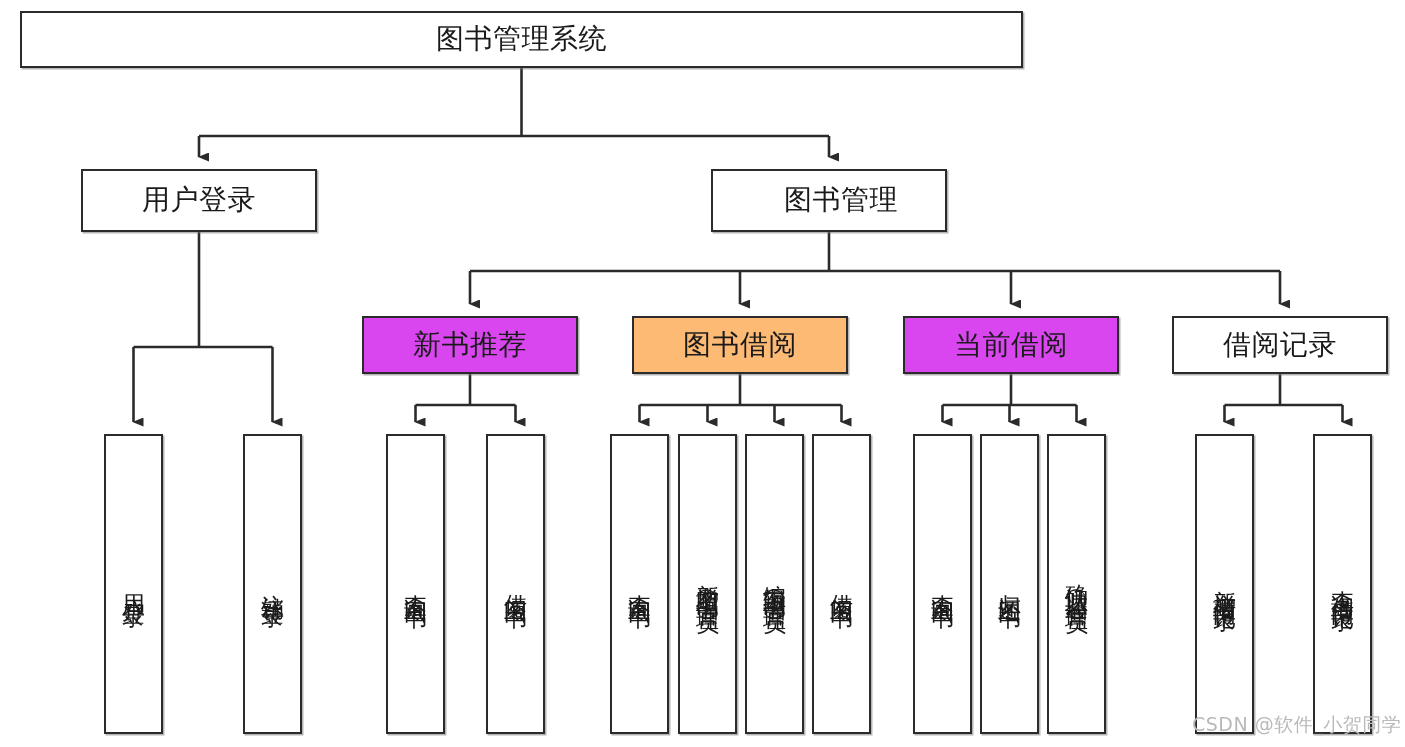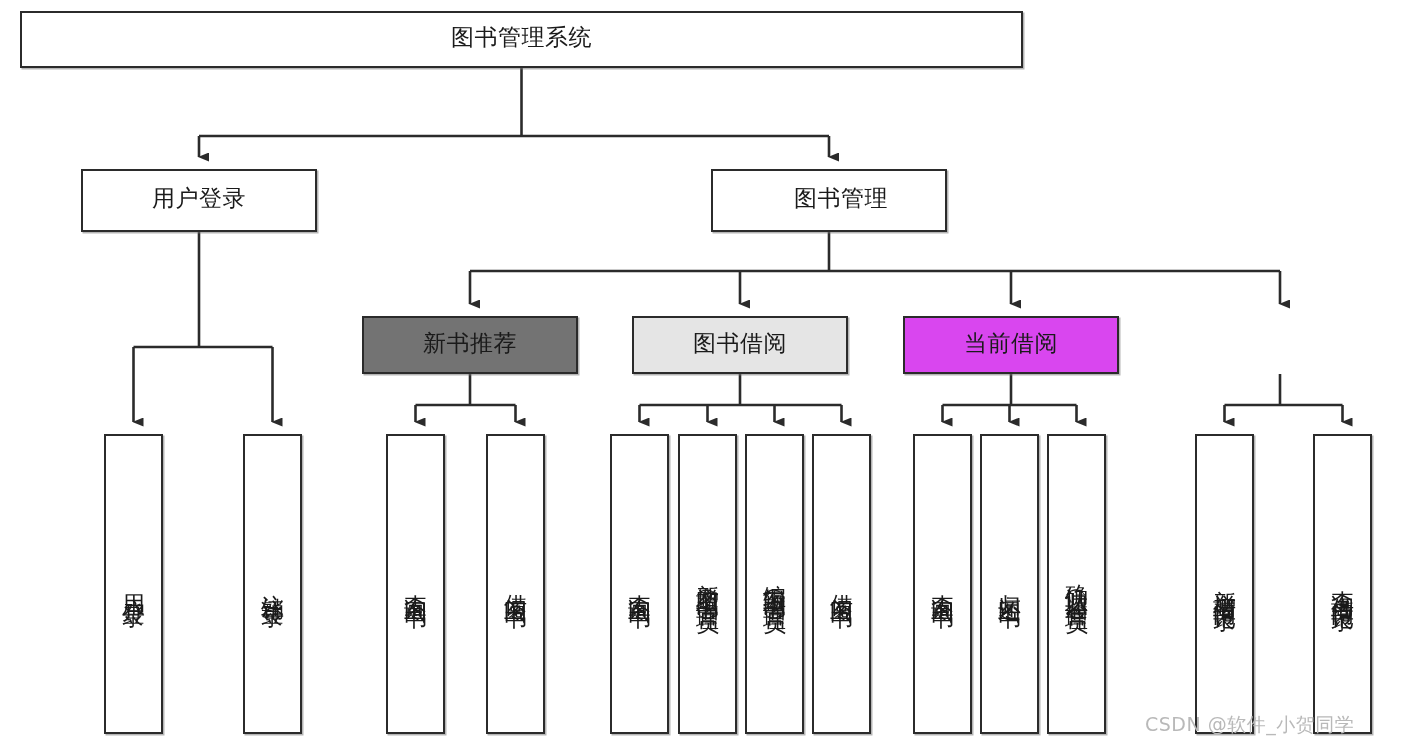--- a/index.html
+++ b/index.html
@@ -37,23 +37,22 @@
     color: #1a1a1a;
     z-index: 2;
   }
   .node-label {
     display: block;
     white-space: nowrap;
     line-height: 1.15;
   }
   
   .node.horiz .node-label {
-    font-size: 23px;
+    font-size: 28px;
     letter-spacing: 0.5px;
-    font-family: Liberation Mono, monospace;
   }
   
   .node.vert {
     padding: 6px 0;
     align-items: center;
   }
   .node.vert .node-label {
     writing-mode: vertical-rl;
     text-orientation: upright;
     font-size: 23px;
@@ -145,29 +144,32 @@
     <span class="node-label">图书管理系统</span>
   </div>
 
   <div class="node horiz" id="node-l2-0" style="left: 81px; top: 169px; width: 236px; height: 63px; border-color: rgb(43, 43, 43); background: rgb(255, 255, 255); color: rgb(26, 26, 26);">
     <span class="node-label">用户登录</span>
   </div>
   <div class="node horiz" id="node-l2-1" style="left: 711px; top: 169px; width: 236px; height: 63px; border-color: rgb(43, 43, 43); background: rgb(255, 255, 255); color: rgb(26, 26, 26); padding-left: 24px;">
     <span class="node-label">图书管理</span>
   </div>
 
-  <div class="node horiz" id="node-l3-0" style="left: 362px; top: 316px; width: 216px; height: 58px; border-color: rgb(43, 43, 43); background: #737373; color: rgb(26, 26, 26);">
+  <div class="node horiz" id="node-l3-0" style="left: 362px; top: 316px; width: 216px; height: 58px; border-color: rgb(43, 43, 43); background: #d946ef; color: rgb(26, 26, 26);">
     <span class="node-label">新书推荐</span>
   </div>
-  <div class="node horiz" id="node-l3-1" style="left: 632px; top: 316px; width: 216px; height: 58px; border-color: rgb(43, 43, 43); background: #e5e5e5; color: rgb(26, 26, 26);">
+  <div class="node horiz" id="node-l3-1" style="left: 632px; top: 316px; width: 216px; height: 58px; border-color: rgb(43, 43, 43); background: #fdba74; color: rgb(26, 26, 26);">
     <span class="node-label">图书借阅</span>
   </div>
   <div class="node horiz" id="node-l3-2" style="left: 903px; top: 316px; width: 216px; height: 58px; border-color: rgb(43, 43, 43); background: #d946ef; color: rgb(26, 26, 26);">
     <span class="node-label">当前借阅</span>
   </div>
+  <div class="node horiz" id="node-l3-3" style="left: 1172px; top: 316px; width: 216px; height: 58px; border-color: rgb(43, 43, 43); background: rgb(255, 255, 255); color: rgb(26, 26, 26);">
+    <span class="node-label">借阅记录</span>
+  </div>
 
   <div class="node vert" id="node-leaf-0" style="left: 104px; top: 434px; width: 59px; height: 300px; border-color: rgb(43, 43, 43); background: rgb(255, 255, 255); color: rgb(26, 26, 26);">
     <span class="node-label">用户登录</span>
   </div>
   <div class="node vert" id="node-leaf-1" style="left: 243px; top: 434px; width: 59px; height: 300px; border-color: rgb(43, 43, 43); background: rgb(255, 255, 255); color: rgb(26, 26, 26);">
     <span class="node-label">注销登录</span>
   </div>
   <div class="node vert" id="node-leaf-2" style="left: 386px; top: 434px; width: 59px; height: 300px; border-color: rgb(43, 43, 43); background: rgb(255, 255, 255); color: rgb(26, 26, 26);">
     <span class="node-label">查询图书</span>
   </div>
@@ -195,15 +197,15 @@
   <div class="node vert" id="node-leaf-10" style="left: 1047px; top: 434px; width: 59px; height: 300px; border-color: rgb(43, 43, 43); background: rgb(255, 255, 255); color: rgb(26, 26, 26);">
     <span class="node-label">确认归还（管理员）</span>
   </div>
   <div class="node vert" id="node-leaf-11" style="left: 1195px; top: 434px; width: 59px; height: 300px; border-color: rgb(43, 43, 43); background: rgb(255, 255, 255); color: rgb(26, 26, 26);">
     <span class="node-label">新增借阅记录</span>
   </div>
   <div class="node vert" id="node-leaf-12" style="left: 1313px; top: 434px; width: 59px; height: 300px; border-color: rgb(43, 43, 43); background: rgb(255, 255, 255); color: rgb(26, 26, 26);">
     <span class="node-label">查询借阅记录</span>
   </div>
 
-  <div class="watermark" id="watermark" style="left: 1145px; top: 712px; color: rgb(185, 185, 185);">CSDN @软件_小贺同学</div>
+  <div class="watermark" id="watermark" style="left: 1192px; top: 712px; color: rgb(185, 185, 185);">CSDN @软件_小贺同学</div>
 
 </div>
 
 </body></html>

